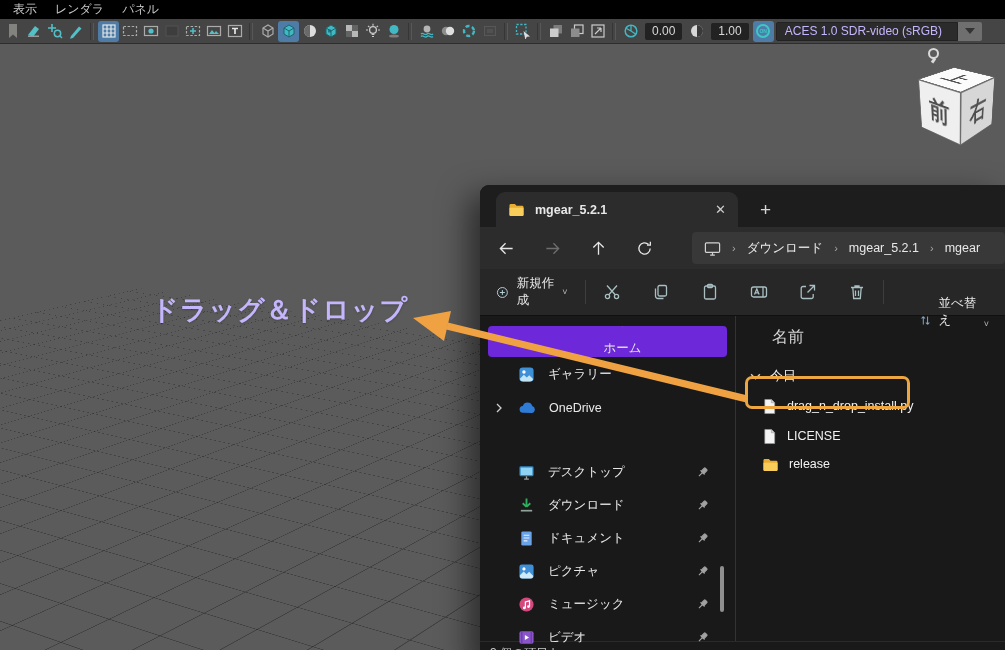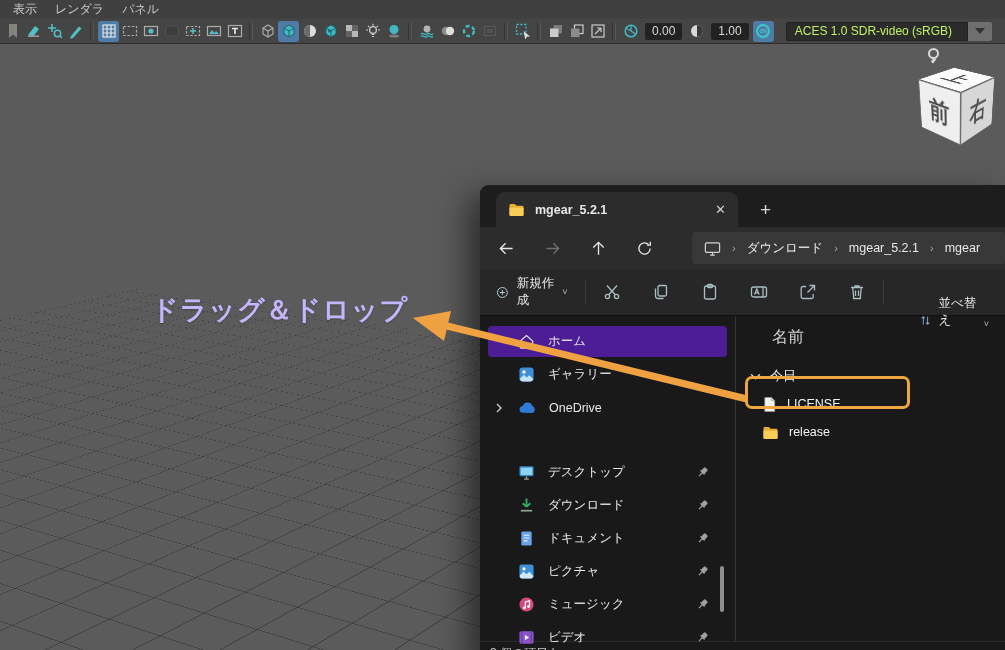--- a/index.html
+++ b/index.html
@@ -1,34 +1,34 @@
 <!DOCTYPE html>
 <html><head>
 <meta charset="utf-8">
 <style>
   * { box-sizing: border-box; margin: 0; padding: 0; }
   html,body { width:1005px; height:650px; overflow:hidden; }
   body { font-family:"Liberation Sans","DejaVu Sans",sans-serif; background:#5b5b5b; position:relative; }
 
   
-  .maya-menubar { position:absolute; top:0; left:0; right:0; height:19px; background:#404040;
+  .maya-menubar { position:absolute; top:0; left:0; right:0; height:19px; background:#000000;
     display:flex; align-items:center; gap:18px; padding-left:13px; font-size:12px; color:#c9c9c9; z-index:2;}
   .maya-menubar span { cursor:default; }
   .maya-toolbar { position:absolute; top:19px; left:0; right:0; height:25px; background:#454545;
     border-bottom:1px solid #2e2e2e; display:flex; align-items:center; padding-left:2px; z-index:2;}
   .mi { width:21px; height:21px; border-radius:3px; display:flex; align-items:center; justify-content:center; flex:0 0 auto; }
   .mi.sel { background:#4e7ca6; }
   .mi.dis { opacity:.75; }
   .msep { width:4px; height:17px; border-left:1px solid #363636; border-right:1px solid #585858; margin:0 4px; flex:0 0 auto;}
   .mt-field { background:#222; color:#d8d8d8; font-size:12px; line-height:17px; height:17px; padding:0 7px;
     border-radius:2px; margin:0 4px; flex:0 0 auto;}
   .on-circle { width:14px; height:14px; border-radius:50%; border:2px solid #3ec7c7; color:#3ec7c7;
     font-size:5px; font-weight:bold; display:flex; align-items:center; justify-content:center; }
-  .mt-dd { background:#2b2b2b; border:1px solid #222; color:#bef264; font-size:12px; height:19px;
-    line-height:17px; width:182px; padding:0 8px; margin-left:12px; border-radius:2px 0 0 2px;
+  .mt-dd { background:#2b2b2b; border:1px solid #222; color:#c4b5fd; font-size:12px; height:19px;
+    line-height:17px; width:182px; padding:0 8px; margin-left:2px; border-radius:2px 0 0 2px;
     white-space:nowrap; overflow:hidden;}
   .mt-dd-btn { width:24px; height:19px; background:#6f6f6f; border-radius:0 2px 2px 0; display:flex;
     align-items:center; justify-content:center; }
   .mt-dd-btn i { width:0; height:0; border-left:5px solid transparent; border-right:5px solid transparent; border-top:6px solid #333; }
 
   .viewport { position:absolute; top:45px; left:0; right:0; bottom:0; background:#5b5b5b; overflow:hidden; z-index:1;}
   .gridplane { position:absolute; left:-1800px; top:-1300px; width:4200px; height:4200px;
     background-image:
       repeating-linear-gradient(0deg,  rgba(28,28,28,.42) 0 2px, transparent 2px 92px),
       repeating-linear-gradient(90deg, rgba(28,28,28,.42) 0 2px, transparent 2px 92px),
@@ -67,21 +67,21 @@
   .newbtn { display:flex; align-items:center; gap:8px; font-size:12.5px; color:#e8e8e8;justify-content:center; }
   .csep { width:1px; height:24px; background:#3d3d3d; margin:0 17px; flex:0 0 auto;}
   .cmdicons { display:flex; align-items:center; gap:31px; }
   .sortbtn { display:flex; align-items:flex-end; gap:7px; font-size:12.5px; margin-left:18px;margin-top:40px;}
   .chev { font-size:9px; color:#bdbdbd; }
 
   .ebody { flex:1; display:flex; position:relative; min-height:0; }
   .sidebar { width:256px; border-right:1px solid #333; padding-top:10px; position:relative; flex:0 0 auto;}
   .side-item { height:31px; margin:0 8px 2px 8px; display:flex; align-items:center; padding-left:30px;
     gap:13px; font-size:12.5px; border-radius:4px; position:relative;}
-  .side-item.selected { background:#4c1d95; }
+  .side-item.selected { background:#6d28d9;flex-direction:column; }
   .side-item .expander { position:absolute; left:6px; width:12px; display:flex; }
   .side-item .pin { margin-left:auto; margin-right:18px; }
   .side-gap { height:32px; }
   .side-scroll { position:absolute; right:11px; top:250px; width:4px; height:46px; background:#8f8f8f; border-radius:2px;}
   .filepane { flex:1; padding:8px 0 0 12px; position:relative; min-width:0;}
   .col-header { font-size:16px; color:#d6d6d6; padding-left:24px; height:26px; display:flex; align-items:center;}
   .group-row { height:28px; display:flex; align-items:center; gap:9px; font-size:13px; color:#f0f0f0; padding-left:2px; margin-top:12px;}
   .file-row { height:28px; display:flex; align-items:center; gap:10px; font-size:12.5px; color:#f2f2f2; padding-left:14px;}
   .file-row.first { height:32px; }
   .statusbar { height:24px; border-top:1px solid #2a2a2a; display:flex; align-items:center; padding-left:10px;
@@ -539,20 +539,27 @@
     </div>
 
     <div class="filepane">
       <div class="col-header">名前</div>
       <div class="group-row">
         <svg width="11" height="11" viewBox="0 0 10 10">
             <path d="M1 3l4 4 4-4" stroke="#cfcfcf" stroke-width="1.3" fill="none"></path>
           </svg>
         <span>今日</span>
       </div>
+      <div class="file-row first">
+        <svg width="15" height="17" viewBox="0 0 16 18">
+            <path d="M3 1.5h7l3.5 3.5v11.5H3z" fill="#f4f4f4" stroke="#9e9e9e" stroke-width=".7"></path>
+            <path d="M10 1.5V5h3.5" fill="#d4d4d4" stroke="#9e9e9e" stroke-width=".7"></path>
+          </svg>
+        <span>drag_n_drop_install.py</span>
+      </div>
       <div class="file-row">
         <svg width="15" height="17" viewBox="0 0 16 18">
             <path d="M3 1.5h7l3.5 3.5v11.5H3z" fill="#f4f4f4" stroke="#9e9e9e" stroke-width=".7"></path>
             <path d="M10 1.5V5h3.5" fill="#d4d4d4" stroke="#9e9e9e" stroke-width=".7"></path>
           </svg>
         <span>LICENSE</span>
       </div>
       <div class="file-row">
         <svg width="17" height="15" viewBox="0 0 18 16">
             <path d="M1.5 3.5A1.5 1.5 0 013 2h4.3L9 4h6a1.5 1.5 0 011.5 1.5v8A1.5 1.5 0 0115 15H3a1.5 1.5 0 01-1.5-1.5z" fill="#e8ae33"></path>

